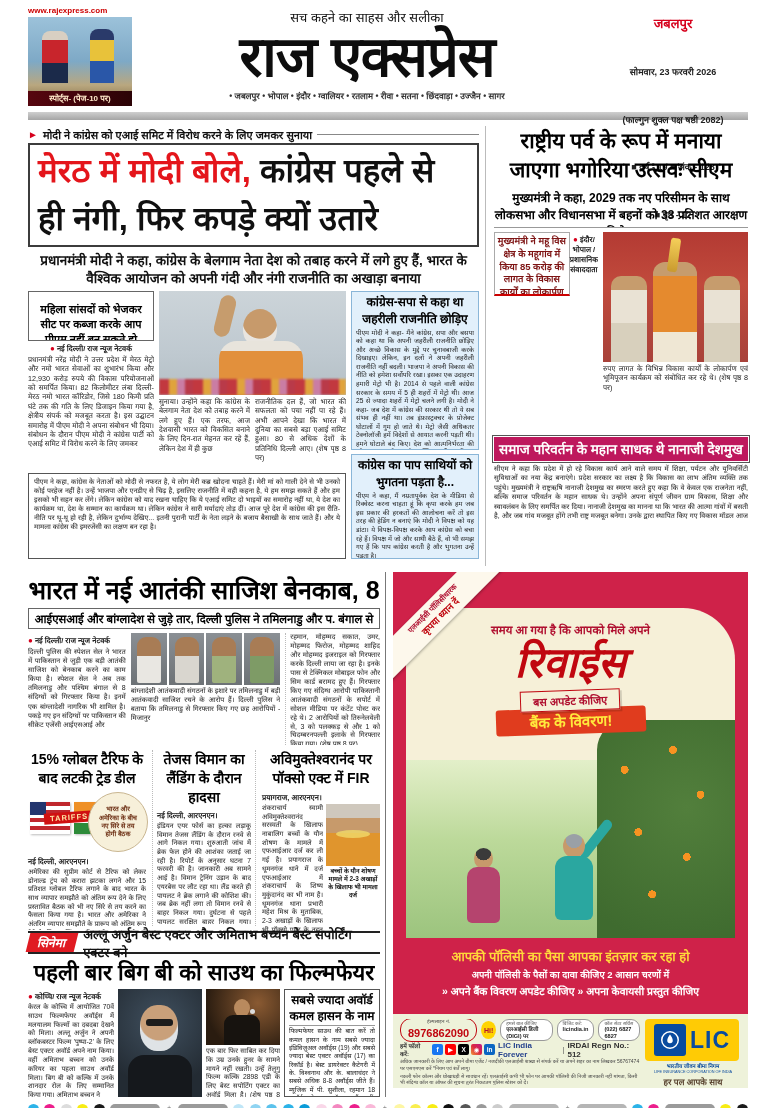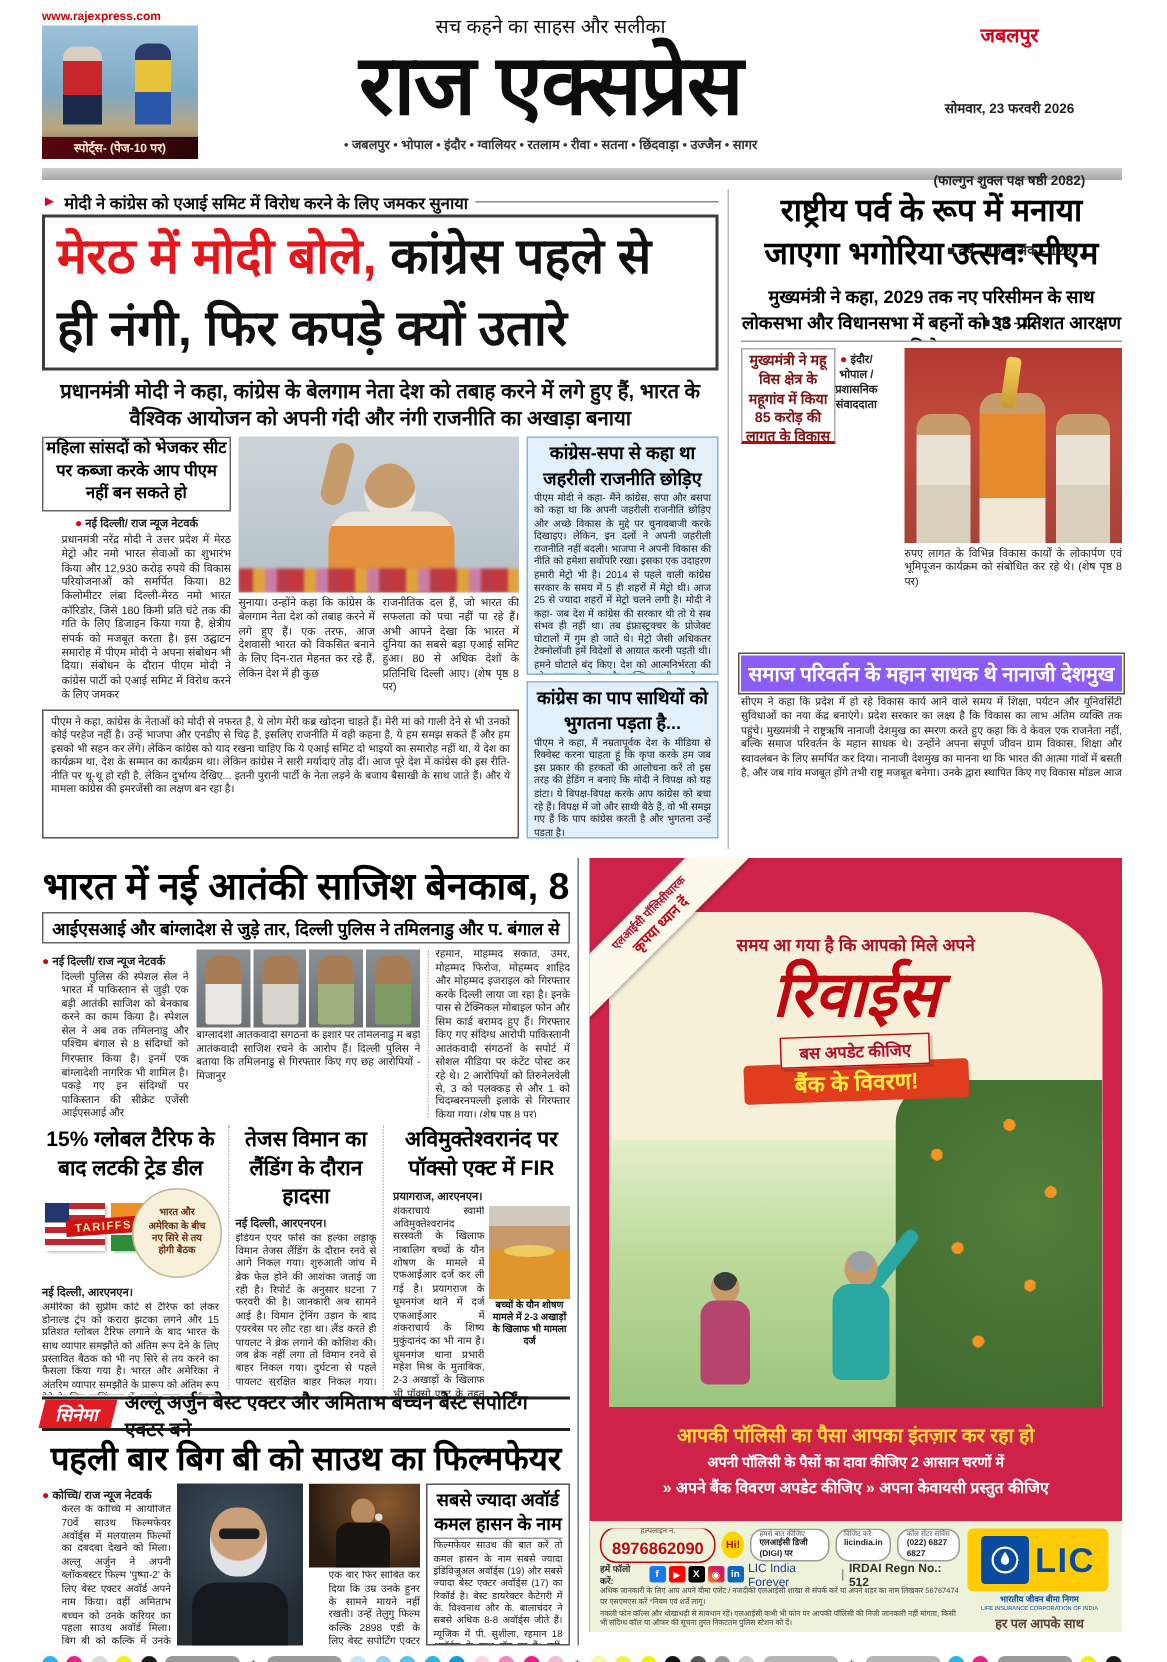--- a/index.html
+++ b/index.html
@@ -34,24 +34,24 @@
   .kicker .arr { color:#d6001c; font-size:10px; }
   .kicker .rule { flex:1; border-top:1px solid #888; height:0; }
   .lead-head-box { border:2px solid #3c3c3c; padding:2px 8px; height:104px; overflow:hidden; font-size:33px; font-weight:900; line-height:1.45; }
   .hl-red { color:#e4151b; }
   .hl-black { color:#101010; }
   .lead-subhead { font-size:13.5px; font-weight:700; text-align:center; color:#111; padding:4px 2px 2px; height:42px; overflow:hidden; }
   .lead-body { display:flex; gap:5px; height:268px; margin-top:2px; }
   .lead-left { width:318px; display:flex; flex-direction:column; }
   .lead-left-top { display:flex; gap:5px; height:178px; }
   .colA { width:126px; display:flex; flex-direction:column; overflow:hidden; }
-  .side-head { border:1px solid #666; padding:0; font-size:11px; font-weight:800; text-align:center; line-height:1.35; height:50px; overflow:hidden; }
+  .side-head { border:1px solid #666; padding:10px; font-size:11px; font-weight:800; text-align:center; line-height:1.35; height:50px; overflow:hidden; }
   .byline { font-size:7.5px; font-weight:700; color:#222; margin:2px 0; text-align:center; }
   .byline .dot { color:#d6001c; font-size:8px; }
-  .smallbody { font-size:7.2px; line-height:1.3; text-align:justify; overflow:hidden; flex:1; color:#1a1a1a;margin-left:13px; }
+  .smallbody { font-size:7.2px; line-height:1.3; text-align:justify; overflow:hidden; flex:1; color:#1a1a1a; }
   .photocol { width:187px; }
   .modi-photo { width:187px; height:104px; position:relative; overflow:hidden; background:linear-gradient(180deg,#ccd4d9 0%,#bfc9d0 60%,#b4bfc5 100%); }
   .m-arm { position:absolute; left:58px; top:4px; width:16px; height:42px; background:#c69c6d; border-radius:8px; transform:rotate(14deg); }
   .m-face { position:absolute; left:84px; top:18px; width:34px; height:38px; border-radius:50% 50% 45% 45%; background:radial-gradient(circle at 50% 32%,#c79a6b 55%,#e9e5df 58%); }
   .m-body { position:absolute; left:60px; top:50px; width:84px; height:54px; border-radius:18px 18px 0 0; background:linear-gradient(180deg,#e8e4dc 18%,#e2903c 18% 70%,#d07f2e 100%); }
   .m-flowers { position:absolute; bottom:0; left:0; right:0; height:16px; background:repeating-linear-gradient(90deg,#c2383f 0 10px,#e0a33c 10px 18px,#ca7da4 18px 26px,#b93a49 26px 34px); filter:blur(1px); }
   .photo-caps { display:flex; gap:5px; height:70px; margin-top:2px; }
   .photo-caps .cap { width:91px; font-size:7.2px; line-height:1.3; text-align:justify; overflow:hidden; color:#1a1a1a; }
   .banner-box { margin-top:4px; border:1.5px solid #555; padding:2px 5px; flex:1; overflow:hidden; }
   .banner-head { font-size:15px; font-weight:900; text-align:center; line-height:1.4; }
@@ -68,21 +68,21 @@
   .cm-main { display:flex; gap:5px; height:200px; margin-top:4px; }
   .cm-left { width:104px; display:flex; flex-direction:row; overflow:hidden; }
   .cm-hl { border:1px solid #aaa; border-bottom:2px solid #c00; font-size:9.5px; font-weight:800; color:#7d1313; text-align:center; padding:2px; line-height:1.35; height:64px; overflow:hidden; }
   .cm-photo-wrap { flex:1; }
   .cm-photo { height:130px; position:relative; overflow:hidden; background:linear-gradient(180deg,#b33a33 0%,#c14a3c 40%,#a8423a 100%); }
   .f-side { position:absolute; bottom:0; width:36px; height:86px; border-radius:10px 10px 0 0; background:linear-gradient(180deg,#c69c6d 16%,#e9e2d4 16% 55%,#d8d0bd 55%); }
   .f-side.l { left:8px; } .f-side.r { right:8px; }
   .f-mid { position:absolute; bottom:0; left:50px; width:44px; height:100px; border-radius:12px 12px 0 0; background:linear-gradient(180deg,#c69c6d 14%,#e58a2e 14% 70%,#efe7d4 70%); }
   .f-obj { position:absolute; left:66px; top:6px; width:10px; height:34px; background:linear-gradient(180deg,#f5cf5a,#c99a2e); border-radius:3px; transform:rotate(8deg); }
   .cm-caption { font-size:7.2px; line-height:1.3; text-align:justify; height:34px; overflow:hidden; margin-top:2px; color:#1a1a1a; }
-  .cm-banner { background:#8b5cf6; color:#fff; font-size:13.5px; font-weight:900; text-align:center; padding:3px 2px; margin:5px 0 3px; outline:1px solid #555; outline-offset:1px; }
+  .cm-banner { background:#be185d; color:#fff; font-size:13.5px; font-weight:900; text-align:center; padding:3px 2px; margin:5px 0 3px; outline:1px solid #555; outline-offset:1px; }
   .cm-banner-body { font-size:7px; line-height:1.35; text-align:justify; height:56px; overflow:hidden; color:#1a1a1a; }
 
   
   .mid-wrap { display:flex; gap:7px; margin-top:6px; }
   .mid-left { width:358px; border-right:1px solid #777; padding-right:5px; }
   .terror-head { font-size:25px; font-weight:900; text-align:center; height:34px; overflow:hidden; }
   .terror-sub { border:1.5px solid #666; font-size:11.5px; font-weight:800; text-align:center; padding:2px; height:21px; overflow:hidden; margin:2px 0 4px; }
   .terror-main { display:flex; gap:5px; height:112px; }
   .t-col1 { width:98px; display:flex; flex-direction:column; overflow:hidden; }
   .t-mid { width:150px; display:flex; flex-direction:column; }
@@ -138,21 +138,21 @@
   .pill-phone { border:1.5px solid #c00710; border-radius:11px; padding:0 7px; text-align:center; line-height:1.05; }
   .pill-phone .pl { font-size:5px; color:#444; display:block; }
   .pill-phone .pv { font-size:11px; font-weight:800; color:#c00710; }
   .hi { width:18px; height:18px; border-radius:50%; background:#ffd400; color:#b01030; font-size:7px; font-weight:800; display:flex; align-items:center; justify-content:center; }
   .pill { border:1px solid #9a9a9a; border-radius:9px; padding:1px 5px; display:inline-flex; flex-direction:column; line-height:1.15; background:#fff; }
   .pill-l { font-size:4.8px; color:#555; }
   .pill-v { font-size:5.6px; font-weight:800; color:#222; }
   .ad-row2 { display:flex; align-items:center; gap:3px; height:15px; margin-top:1px; }
   .follow { font-size:6px; font-weight:700; color:#333; }
   .soc { width:11px; height:11px; border-radius:2px; color:#fff; font-size:6.5px; font-weight:800; display:inline-flex; align-items:center; justify-content:center; }
-  .brandline { font-size:8px; font-weight:400; color:#223f8c; }
+  .brandline { font-size:8px; font-weight:700; color:#223f8c; }
   .sep { font-size:8px; color:#666; }
   .irdai { font-size:8px; font-weight:800; color:#333; }
   .fineprint { font-size:5px; color:#444; line-height:1.35; margin-top:1px; }
   .ad-b-right { width:96px; text-align:center; }
   .lic-box { width:94px; height:42px; background:#ffcb05; border-radius:4px; display:flex; align-items:center; justify-content:center; gap:4px; padding:3px; }
   .lic-emblem { width:32px; height:32px; background:#0a4b9f; border-radius:3px; display:flex; align-items:center; justify-content:center; }
   .lic-word { font-size:23px; font-weight:900; color:#0a4b9f; letter-spacing:1px; }
   .lic-hi { font-size:5.6px; font-weight:800; color:#0a4b9f; margin-top:1px; }
   .lic-en { font-size:3.8px; color:#0a4b9f; }
   .lic-tag { font-size:8.5px; font-weight:800; color:#5b4632; margin-top:2px; }

